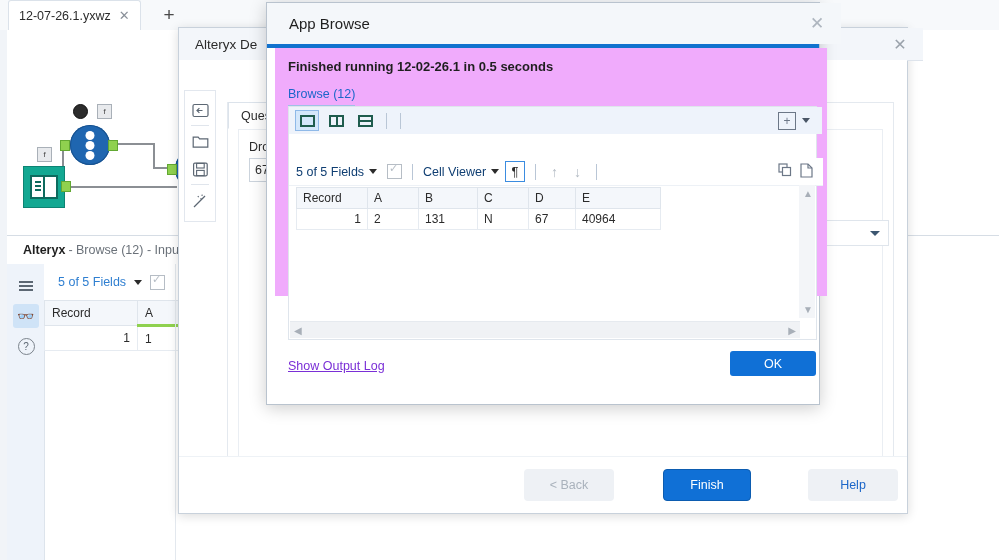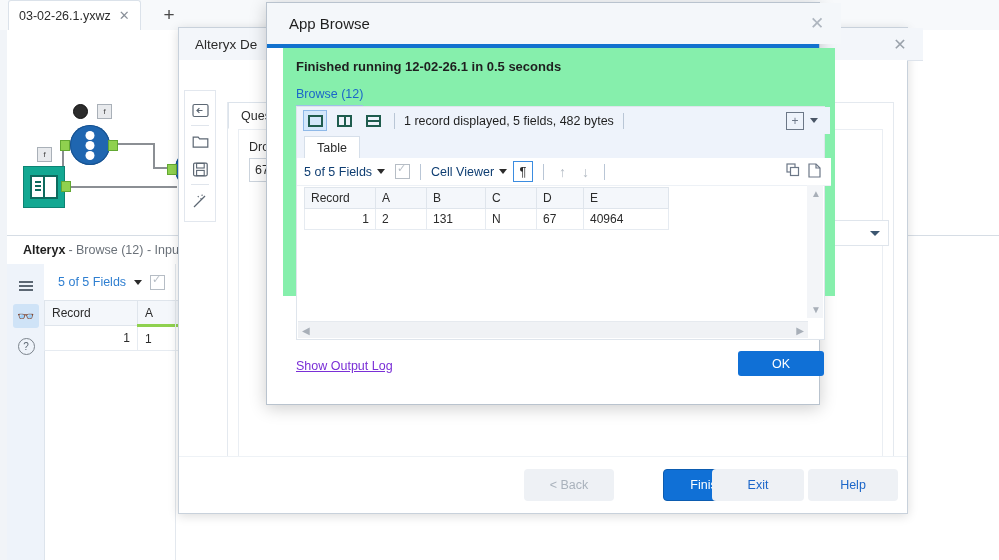--- a/index.html
+++ b/index.html
@@ -203,21 +203,21 @@
   .modal-title {
     position:absolute; left:0; top:0; width:552px; height:41px;
     background:#f4f7fa; display:flex; align-items:center; padding-left:22px;
     font-size:15px; color:#1f1f1f;
   }
   .modal-x {
     position:absolute; right:0; top:0; width:48px; height:41px;
     display:flex; align-items:center; justify-content:center; font-size:17px; color:#aeb6bf;
   }
   .modal-accent { position:absolute; left:0; top:41px; width:552px; height:4px; background:#1272ce; }
-  .modal-body { position:absolute; left:16px; top:45px; width:552px; height:248px; background:#86efac; }
+  .modal-body { position:absolute; left:8px; top:45px; width:552px; height:248px; background:#f0abfc; }
 
   .run-msg { position:absolute; left:13px; top:11px; font-size:13px; color:#1f1f1f; font-weight:bold; }
   .browse-link {
     position:absolute; left:13px; top:39px; padding-bottom:4px;
     font-size:12.5px; color:#1b66c9; border-bottom:1.5px solid #9fc0e6;
   }
 
   .bz-wrap {
     position:absolute; left:13px; top:58px; width:527px; height:232px;
     background:#ffffff; border:1px solid #dfe5ec;
@@ -287,21 +287,21 @@
     display:flex; align-items:center; justify-content:center; font-size:12.5px;
   }
 </style>
 </head>
 <body>
 
 <div id="root">
 
   <div class="tabstrip">
     <div class="doc-tab">
-      <span class="tab-title">03-02-26.1.yxwz</span>
+      <span class="tab-title">12-07-26.1.yxwz</span>
       <span class="tab-x">✕</span>
     </div>
     <div class="tab-plus">+</div>
   </div>
 
   <div class="leftrail"></div>
 
   <div class="canvas">
 
     <div class="wire" style="left:55px; top:118px; width:2px; height:40px;"></div>
@@ -428,23 +428,20 @@
         </div>
       </div>
 
       <div class="ax-footer">
         <div class="btn sec dis" style="left:345px; width:88px;">
           <span>&lt; Back</span>
         </div>
         <div class="btn pri" style="left:440px; width:86px;">
           <span>Finish</span>
         </div>
-        <div class="btn sec" style="left:533px; width:90px;">
-          <span>Exit</span>
-        </div>
         <div class="btn sec" style="left:629px; width:88px;">
           <span>Help</span>
         </div>
       </div>
     </div>
   </div>
 
   <div class="modal">
     <div class="modal-title">
       <span>App Browse</span>
@@ -462,31 +459,25 @@
           <span class="vbtn sel">
               <span class="vico"></span>
             </span>
           <span class="vbtn">
               <span class="vico split-v"></span>
             </span>
           <span class="vbtn">
               <span class="vico split-h"></span>
             </span>
           <span class="sep"></span>
-          <span class="bz-count">1 record displayed, 5 fields, 482 bytes</span>
           <span class="sep"></span>
           <span class="plusbox">+</span>
           <span class="plus-caret"></span>
         </div>
 
-        <div class="bz-tabrow">
-          <div class="bz-tab">
-            <span>Table</span>
-          </div>
-        </div>
 
         <div class="bz-tools">
           <span class="ddl">
             <span>5 of 5 Fields</span>
             <span class="cdn"></span>
           </span>
           <span class="chk-ico" style="margin-left:4px;"></span>
           <span class="sep"></span>
           <span class="ddl">
             <span>Cell Viewer</span>

